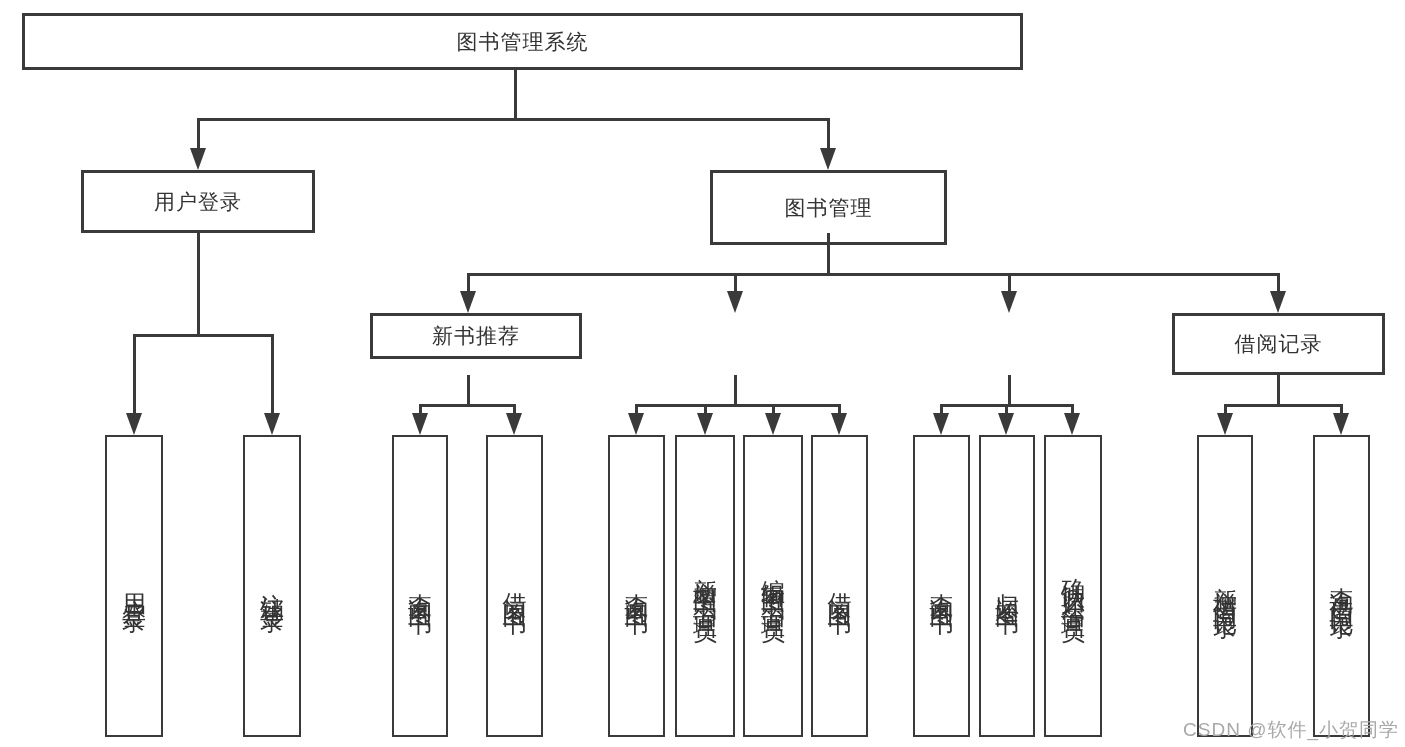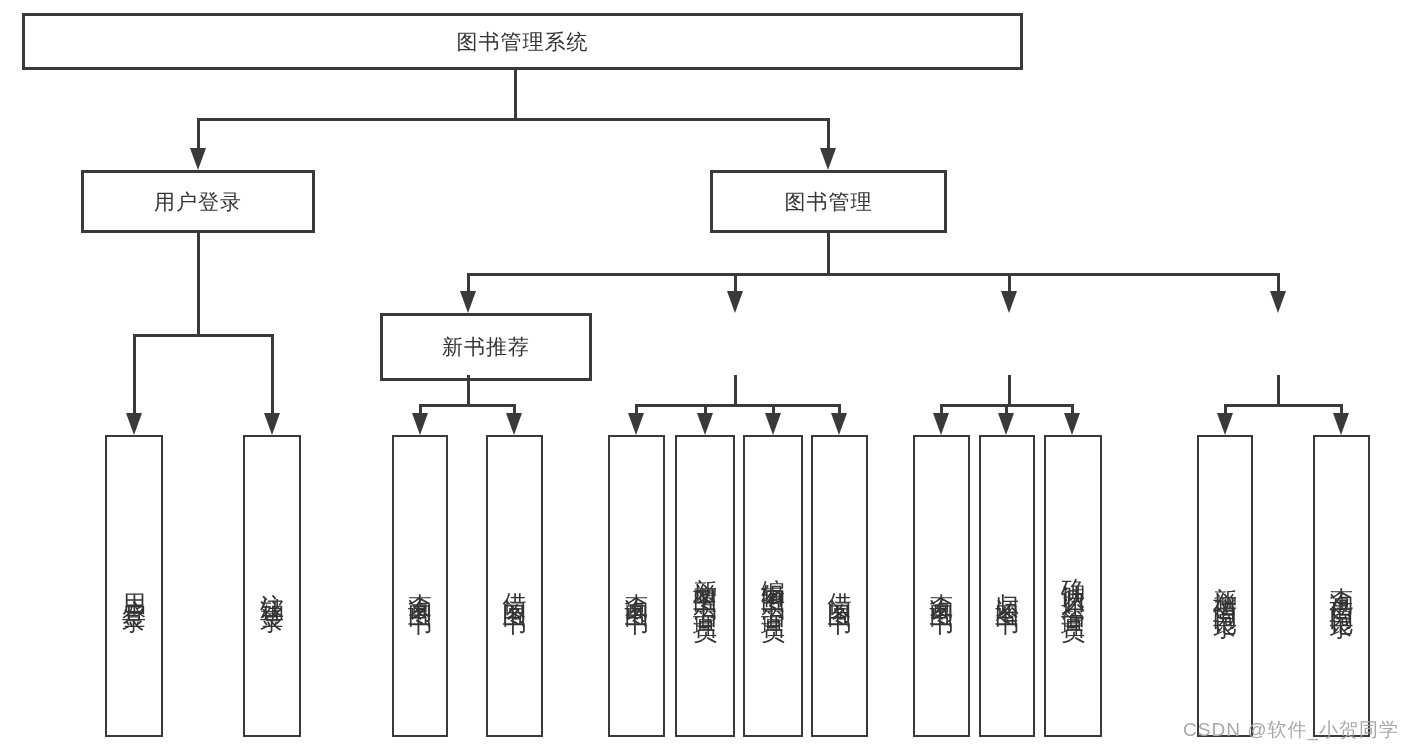--- a/index.html
+++ b/index.html
@@ -38,23 +38,24 @@
   }
 </style>
 </head>
 <body>
 
 <div class="stage">
 
   <div class="box hbox" style="left:22px;top:13px;width:1001px;height:57px">图书管理系统</div>
 
   <div class="box hbox" style="left:81px;top:170px;width:234px;height:63px">用户登录</div>
-  <div class="box hbox" style="left:710px;top:170px;width:237px;height:63px">图书管理</div>
+  <div class="box hbox" style="left:710px;top:170px;width:237px;height:75px">图书管理</div>
 
-  <div class="box hbox" style="left:380px;top:313px;width:212px;height:68px">新书推荐</div>
+  <div class="box hbox" style="left:370px;top:313px;width:212px;height:46px">新书推荐</div>
+  <div class="box hbox" style="left:1172px;top:313px;width:213px;height:62px">借阅记录</div>
 
   <div class="box vbox" style="left:105px;top:435px;width:58px;height:302px">用户登录</div>
   <div class="box vbox" style="left:243px;top:435px;width:58px;height:302px">注销登录</div>
 
   <div class="box vbox" style="left:392px;top:435px;width:56px;height:302px">查询图书</div>
   <div class="box vbox" style="left:486px;top:435px;width:57px;height:302px">借阅图书</div>
 
   <div class="box vbox" style="left:608px;top:435px;width:57px;height:302px">查询图书</div>
   <div class="box vbox" style="left:675px;top:435px;width:60px;height:302px">新增图书（管理员）</div>
   <div class="box vbox" style="left:743px;top:435px;width:60px;height:302px">编辑图书（管理员）</div>

